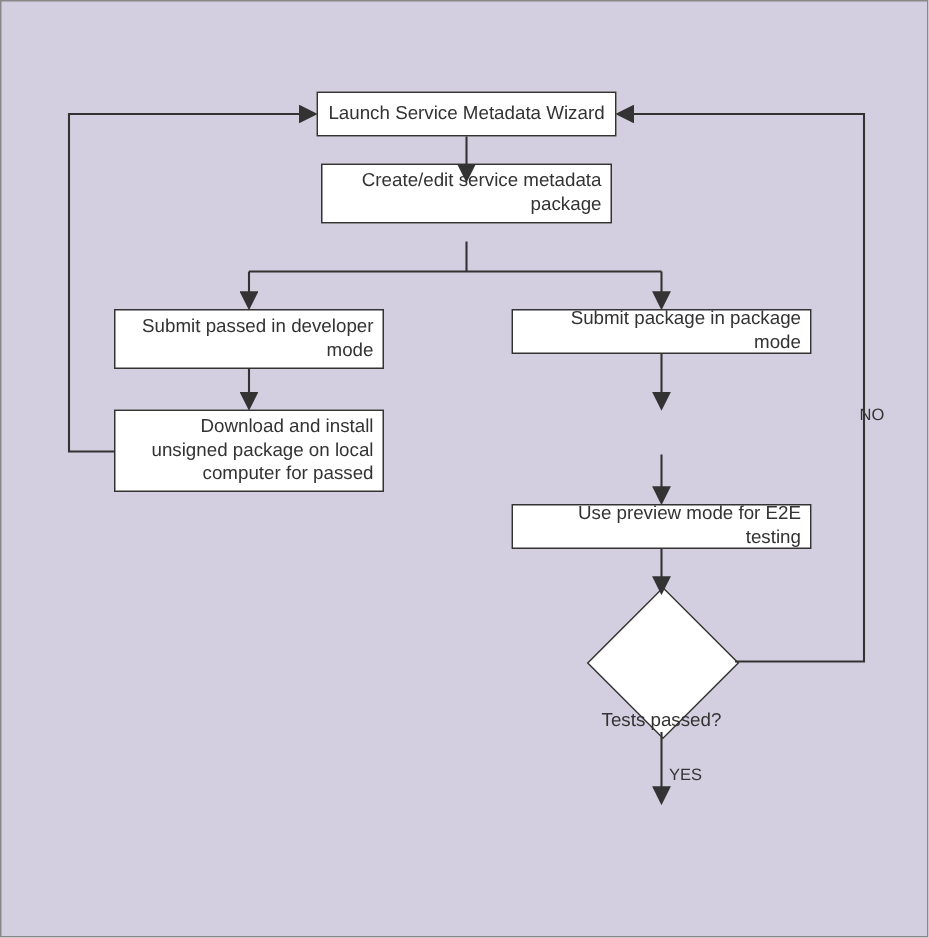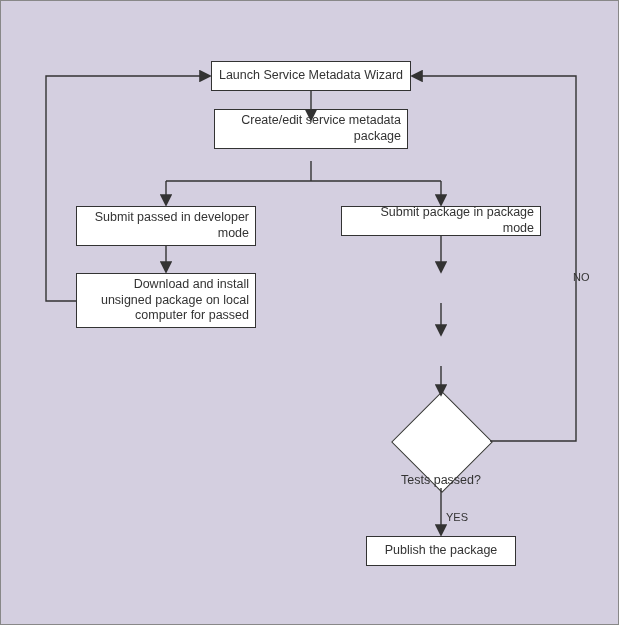--- a/index.html
+++ b/index.html
@@ -72,25 +72,25 @@
 
   <div class="box" style="left:213px; top:108px; width:194px; height:40px;">Create/edit service metadata package</div>
 
   <div class="box" style="left:75px; top:205px; width:180px; height:40px;">Submit passed in developer mode</div>
 
   <div class="box" style="left:75px; top:272px; width:180px; height:55px;">Download and install unsigned package on local computer for passed</div>
 
   <div class="box" style="left:340px; top:205px; width:200px; height:30px;">Submit package in package mode</div>
 
 
+  <div class="box" style="left:340px; top:335px; width:200px; height:30px;">Use preview mode for E2E testing</div>
 
   <div class="diamond" style="left:405px; top:405px; width:70px; height:70px;"></div>
   <div class="diamond-label" style="left:395px; top:432px; width:90px;margin-top:40px;">Tests passed?</div>
 
-  <div class="box" style="left:365px; top:535px; width:150px; height:30px;">Publish the package</div>
 
   <div class="edge-label" style="left:445px; top:510px;">YES</div>
   <div class="edge-label" style="left:572px; top:243px;margin-top:27px;">NO</div>
 
   <svg class="arrows">
     <defs>
       <marker id="ah" markerWidth="9" markerHeight="9" refX="7" refY="4.5" orient="auto">
         <path d="M0,0 L9,4.5 L0,9 z" fill="#333"></path>
       </marker>
     </defs>

